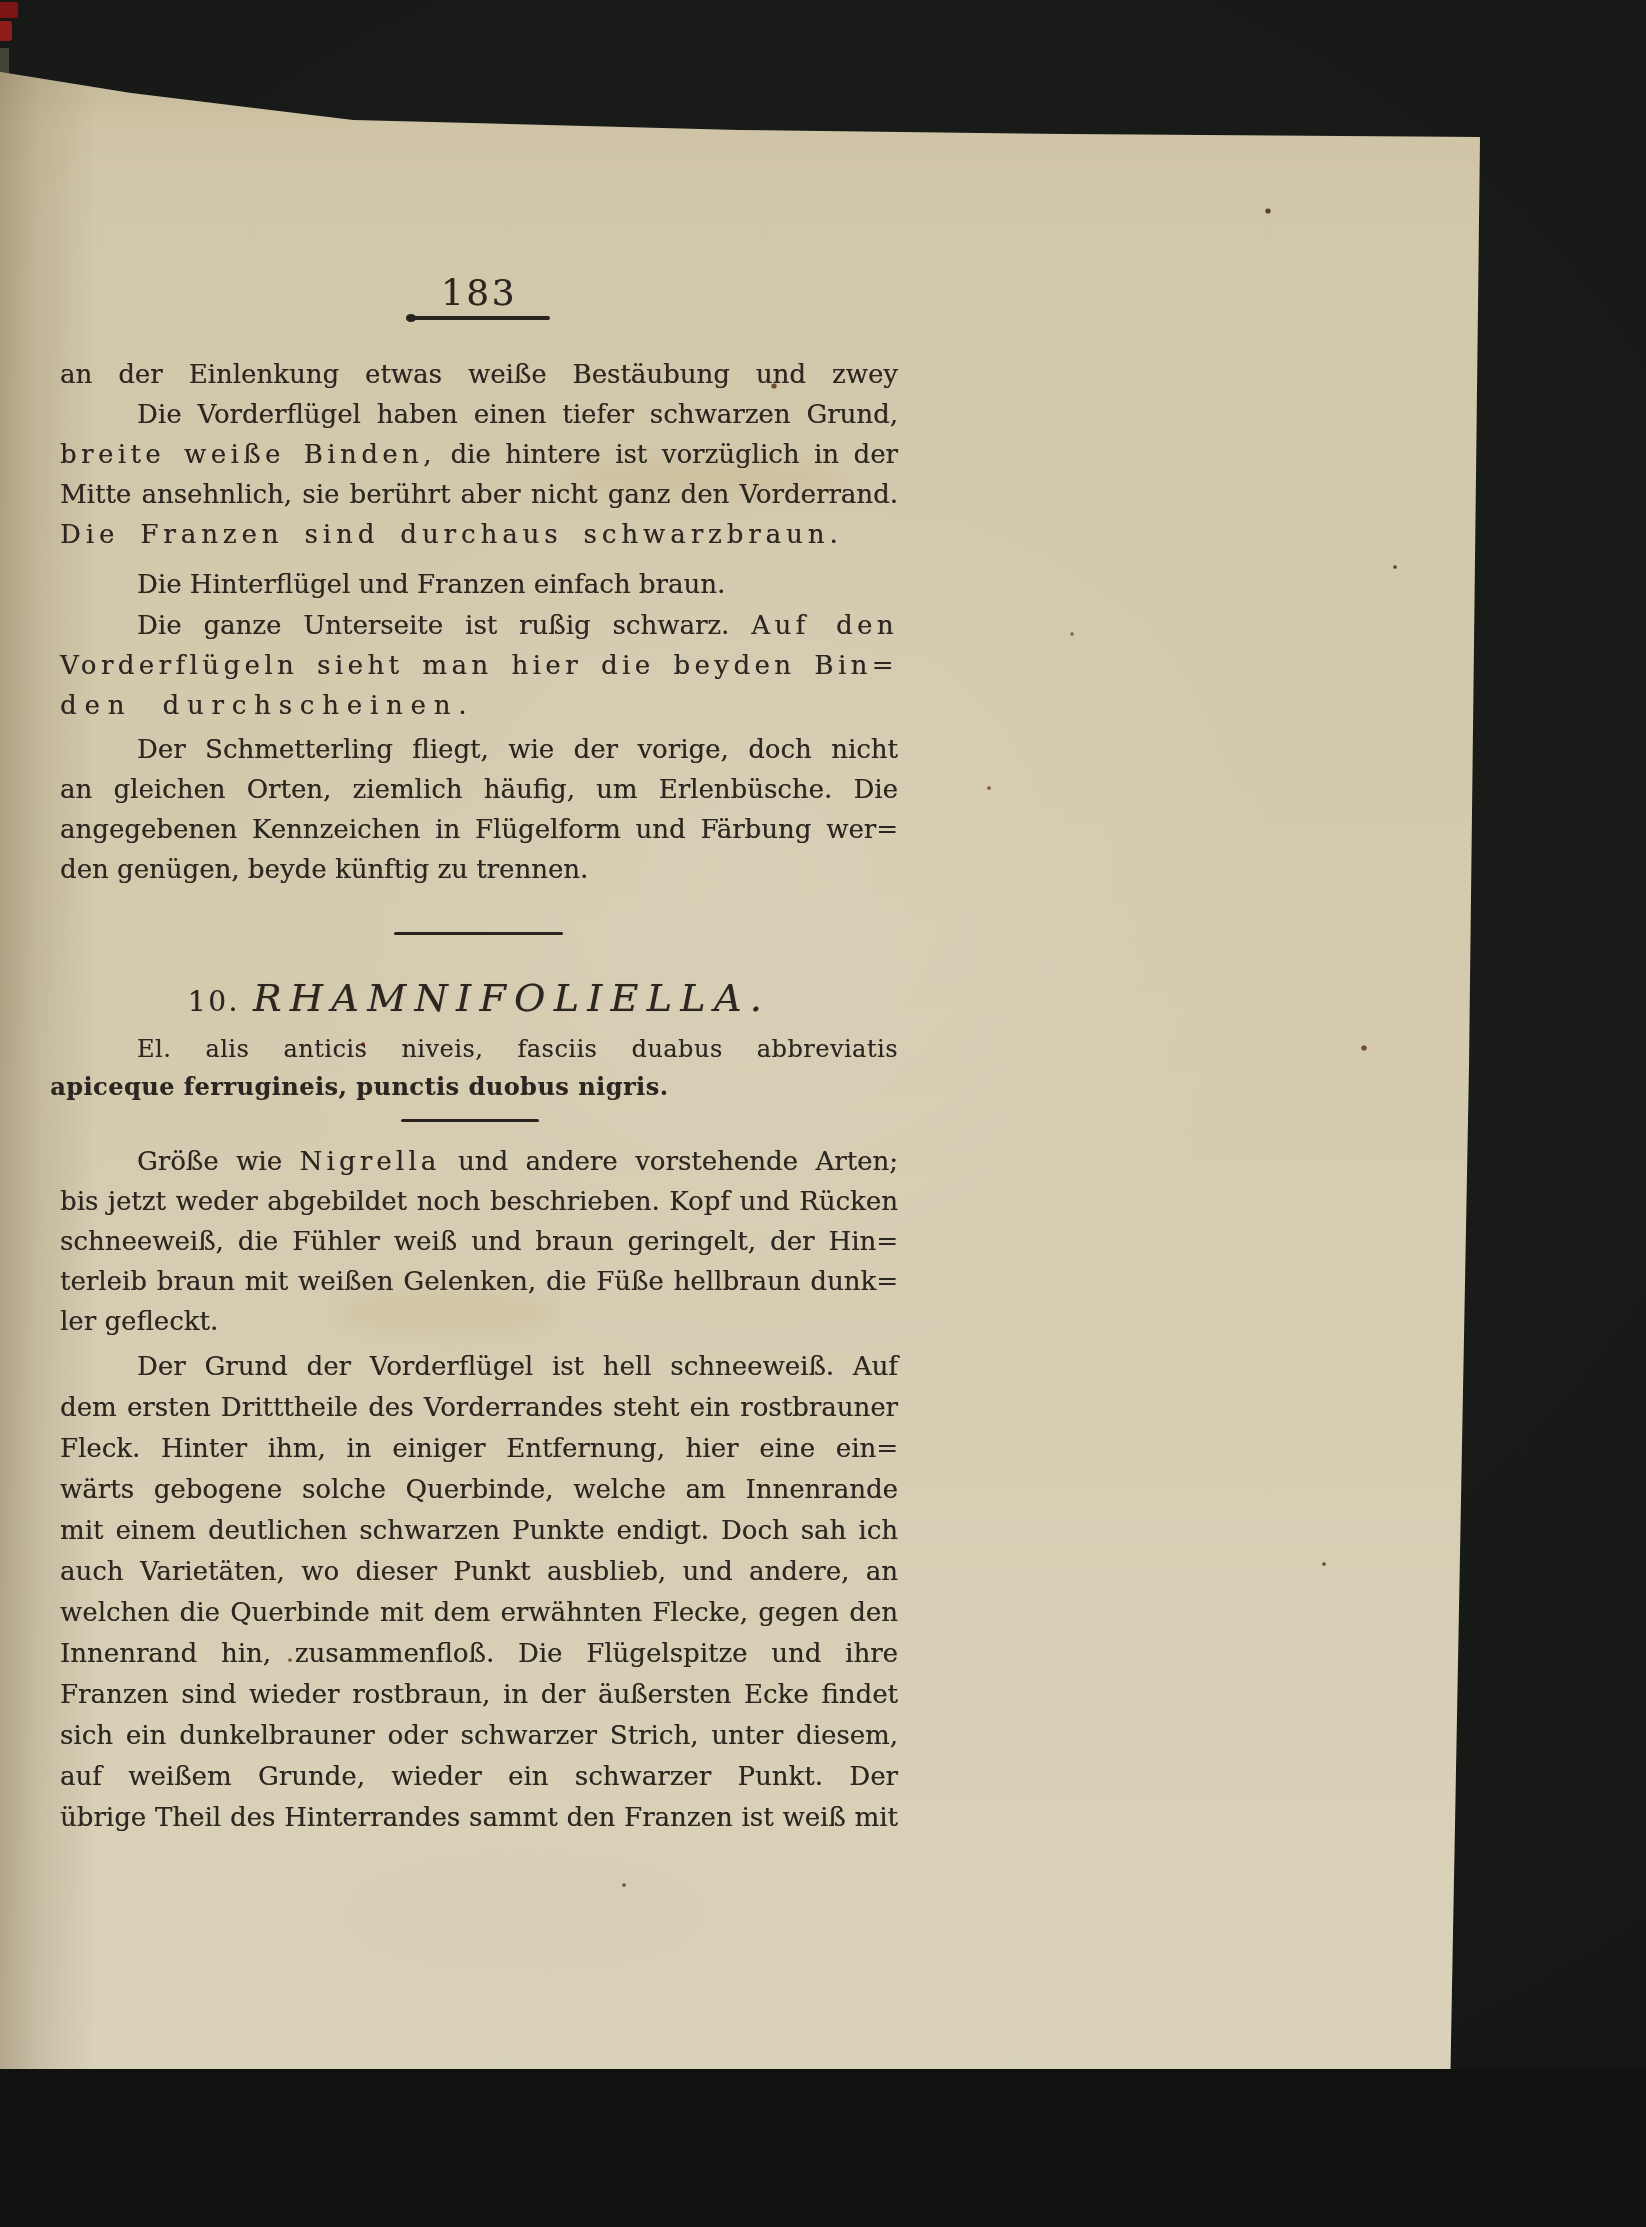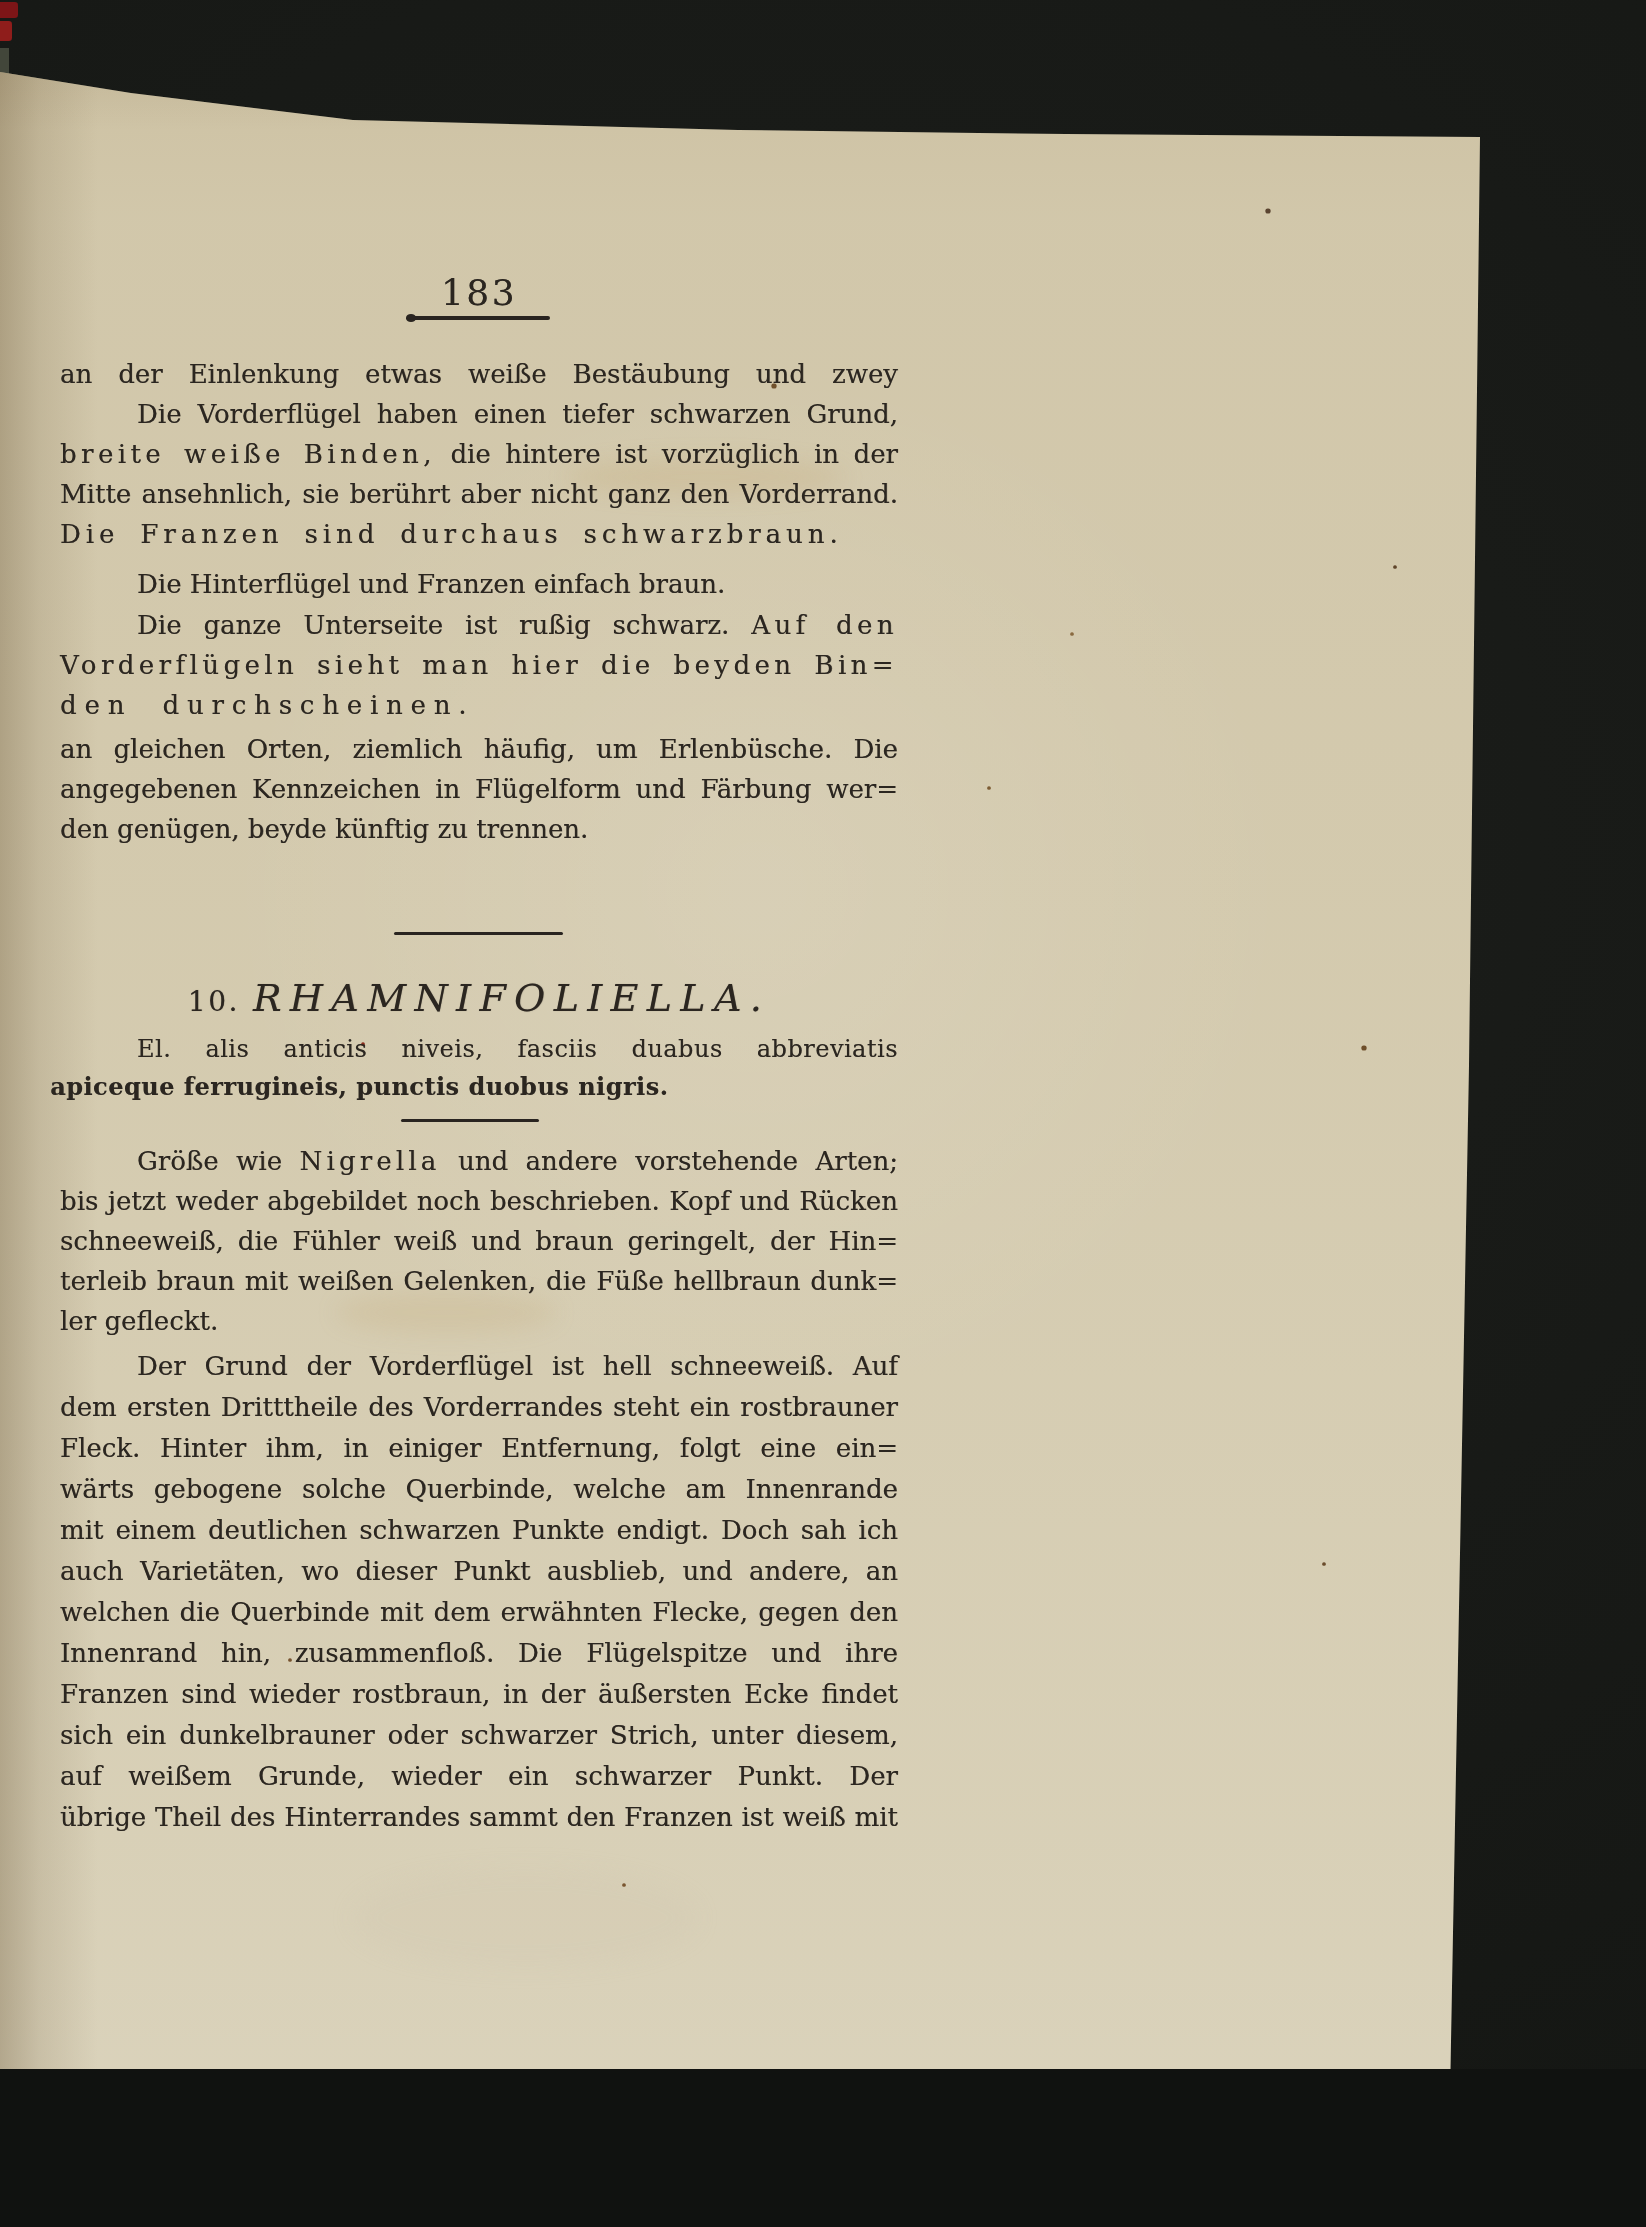--- a/index.html
+++ b/index.html
@@ -93,20 +93,21 @@
       <div class="line indent"><span>Die Hinterflügel und Franzen einfach braun.</span></div>
     </div>
 
     <div class="para" style="top:605px">
       <div class="line just indent"><span>Die ganze Unterseite ist rußig schwarz.</span> <span class="sperr">Auf den</span></div>
       <div class="line just sperr"><span>Vorderflügeln sieht man hier die beyden Bin=</span></div>
       <div class="line sperr-wide"><span>den durchscheinen.</span></div>
     </div>
 
     <div class="para" style="top:729px">
+      <div class="line just indent"><span>Der Schmetterling fliegt, wie der vorige, doch nicht</span></div>
       <div class="line just"><span>an gleichen Orten, ziemlich häufig, um Erlenbüsche. Die</span></div>
       <div class="line just"><span>angegebenen Kennzeichen in Flügelform und Färbung wer=</span></div>
       <div class="line"><span>den genügen, beyde künftig zu trennen.</span></div>
     </div>
 
     <div class="rule rule-1"></div>
 
     <div class="heading">
       <span class="head-num">10.</span><span class="head-name">RHAMNIFOLIELLA.</span>
     </div>
@@ -122,21 +123,21 @@
       <div class="line just indent"><span>Größe wie</span> <span class="antiqua">Nigrella</span> <span>und andere vorstehende Arten;</span></div>
       <div class="line just"><span>bis jetzt weder abgebildet noch beschrieben. Kopf und Rücken</span></div>
       <div class="line just"><span>schneeweiß, die Fühler weiß und braun geringelt, der Hin=</span></div>
       <div class="line just"><span>terleib braun mit weißen Gelenken, die Füße hellbraun dunk=</span></div>
       <div class="line"><span>ler gefleckt.</span></div>
     </div>
 
     <div class="para lh50" style="top:1346px">
       <div class="line just indent"><span>Der Grund der Vorderflügel ist hell schneeweiß. Auf</span></div>
       <div class="line just"><span>dem ersten Dritttheile des Vorderrandes steht ein rostbrauner</span></div>
-      <div class="line just"><span>Fleck. Hinter ihm, in einiger Entfernung, folgt eine ein=</span></div>
+      <div class="line just"><span>Fleck. Hinter ihm, in einiger Entfernung, hier eine ein=</span></div>
       <div class="line just"><span>wärts gebogene solche Querbinde, welche am Innenrande</span></div>
       <div class="line just"><span>mit einem deutlichen schwarzen Punkte endigt. Doch sah ich</span></div>
       <div class="line just"><span>auch Varietäten, wo dieser Punkt ausblieb, und andere, an</span></div>
       <div class="line just"><span>welchen die Querbinde mit dem erwähnten Flecke, gegen den</span></div>
       <div class="line just"><span>Innenrand hin, zusammenfloß. Die Flügelspitze und ihre</span></div>
       <div class="line just"><span>Franzen sind wieder rostbraun, in der äußersten Ecke findet</span></div>
       <div class="line just"><span>sich ein dunkelbrauner oder schwarzer Strich, unter diesem,</span></div>
       <div class="line just"><span>auf weißem Grunde, wieder ein schwarzer Punkt. Der</span></div>
       <div class="line just"><span>übrige Theil des Hinterrandes sammt den Franzen ist weiß mit</span></div>
     </div>

